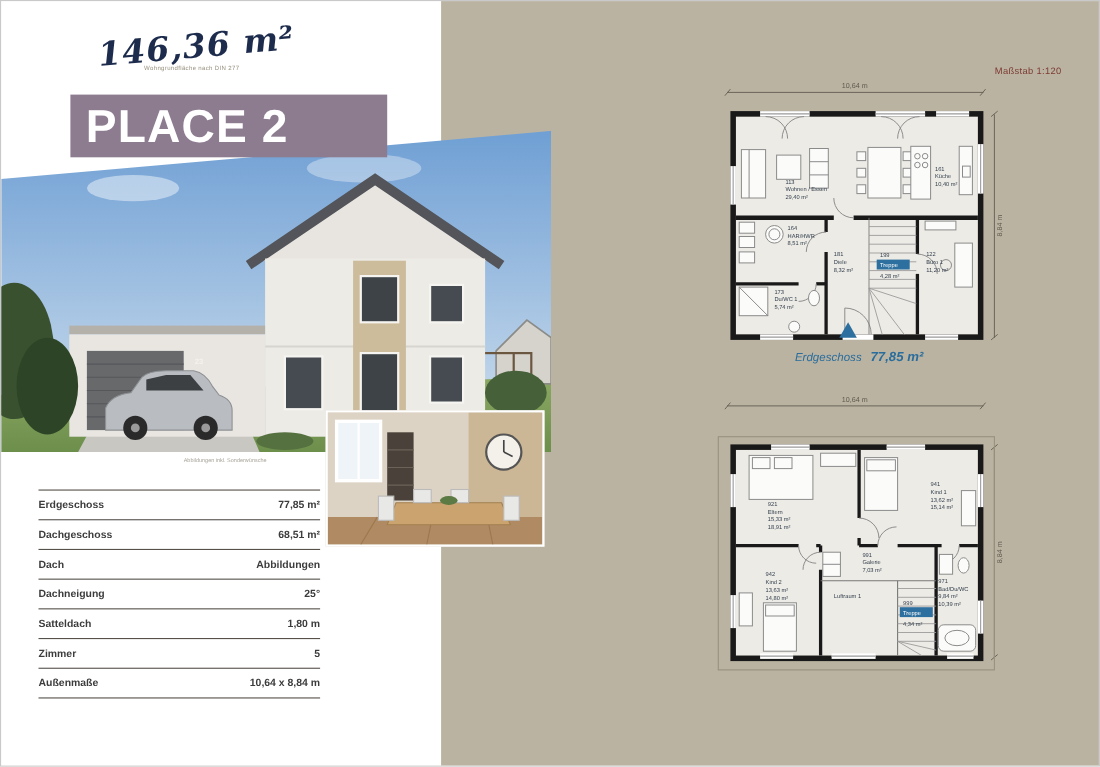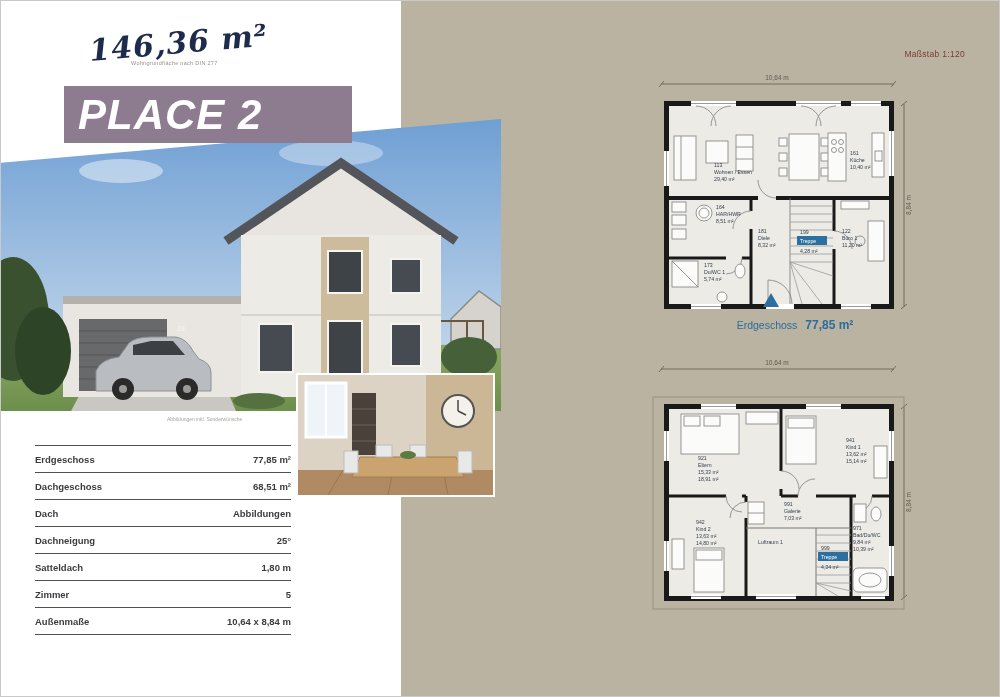--- a/index.html
+++ b/index.html
@@ -9,22 +9,22 @@
   .abs{position:absolute;}
   .beige{left:400px;top:0;width:600px;height:697px;background:#bab3a2;}
 
   
   .hand{left:88px;top:22px;width:230px;color:#1d2b4d;
         font-family:"DejaVu Serif",serif;font-style:italic;font-weight:bold;
         font-size:30px;transform:rotate(-5deg);letter-spacing:1px;}
   .hand-note{left:130px;top:59px;font-size:5.5px;color:#98917f;letter-spacing:.3px;}
   .banner{left:63px;top:85px;width:288px;height:57px;background:#8d7b90;z-index:5;}
   .banner span{display:block;padding-left:14px;line-height:57px;color:#fff;
-        font-size:42px;font-weight:bold;font-style:italic;letter-spacing:1px;}
-  .scale{right:34px;top:48px;font-size:8.5px;color:#7d3a31;letter-spacing:.3px;}
+        font-size:42px;font-weight:bold;letter-spacing:1px;}
+  .scale{right:34px;top:58px;font-size:8.5px;color:#7d3a31;letter-spacing:.3px;}
 
   
   .photo{left:0;top:118px;width:500px;height:292px;z-index:2;
          clip-path:polygon(0 15%,100% 0,100% 100%,0 100%);}
   .inset{left:295px;top:372px;width:195px;height:120px;z-index:4;border:2px solid #fff;background:#d8cfc0;}
   .photo-cap{left:166px;top:415px;font-size:5px;color:#a9a49a;z-index:3;}
 
   
   .specs{left:34px;top:444px;width:256px;border-top:1px solid #55504a;z-index:3;}
   .srow{display:flex;justify-content:space-between;align-items:center;height:26px;
@@ -333,21 +333,21 @@
     </g>
     <g>
       <text x="196" y="162" class="rl">122</text>
       <text x="196" y="169" class="rl">Büro 1</text>
       <text x="196" y="176" class="rl">11,20 m²</text>
     </g>
 
     <polygon points="117,236 133,236 125,222" fill="#2d6f9e"></polygon>
   </svg>
 
-  <div class="abs plan-cap" style="left:669px;top:314px;">
+  <div class="abs plan-cap" style="left:655px;top:314px;font-style:italic;">
     <span class="lbl">Erdgeschoss</span><span class="val">77,85 m²</span>
   </div>
 
   <svg class="abs" style="left:645px;top:355px;" width="280" height="260" viewBox="0 0 280 260">
     <g stroke="#5f5a4e" stroke-width="0.8">
       <line x1="15" y1="13" x2="248" y2="13"></line>
         <line x1="13" y1="16" x2="18" y2="10"></line>
         <line x1="245" y1="16" x2="250" y2="10"></line>
     </g>
     <text x="131" y="9" text-anchor="middle" class="dimt">10,64 m</text>

